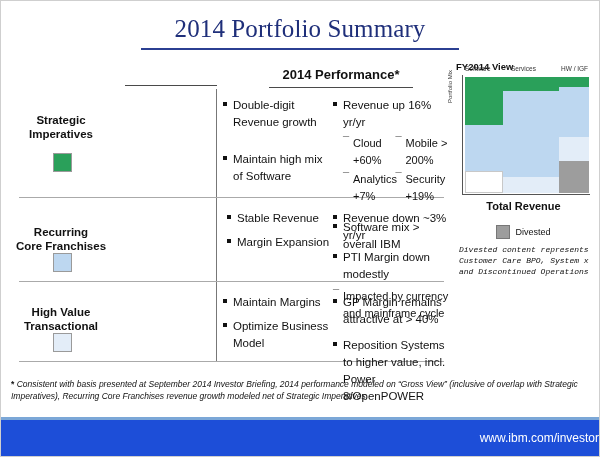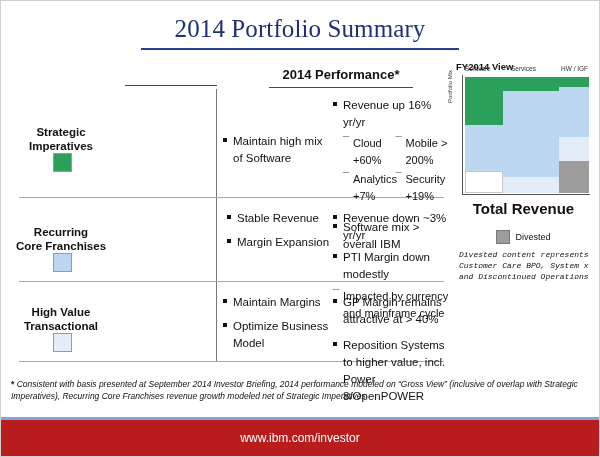--- a/index.html
+++ b/index.html
@@ -94,43 +94,43 @@
     position:absolute;top:-10px;font-size:6.5px;color:#333;white-space:nowrap;
   }
   .ylab{
     position:absolute;left:-16px;top:28px;
     font-size:6px;color:#333;
     transform:rotate(-90deg);transform-origin:left top;
     white-space:nowrap;
   }
   .mk{position:absolute;box-sizing:border-box;}
   .xlab{
-    text-align:center;font-size:15px;font-weight:bold;margin-top:5px;color:#111;
+    text-align:center;font-size:11px;font-weight:bold;margin-top:5px;color:#111;
   }
   .legend{
     display:flex;align-items:center;justify-content:center;
     margin-top:13px;font-size:9px;color:#111;
   }
   .legend .sw{width:12px;height:12px;background:#9d9d9d;margin-right:5px;border:1px solid #777;}
   .legend-note{
     margin-top:5px;font-size:8px;font-style:italic;line-height:11px;color:#111;
     padding-left:3px;
     font-family:Liberation Mono, monospace;
   }
   
   .footnote{
     position:absolute;left:10px;right:10px;top:377px;
     font-size:8.5px;font-style:italic;line-height:12px;color:#111;
   }
   .footnote .star{font-style:normal;font-weight:bold;}
   
   .bottombar{
     position:absolute;left:0;right:0;bottom:0;height:36px;
-    background:#b91c1c;color:#fff;
-    display:flex;align-items:center;justify-content:center;
+    background:#1d4ed8;color:#fff;
+    display:flex;align-items:center;justify-content:flex-end;
     font-size:12px;
   }
   .bottombar-accent{
     position:absolute;left:0;right:0;bottom:36px;height:3px;background:#7ba7d7;
   }
 </style>
 </head>
 <body>
 
 <div class="slide">
@@ -140,28 +140,29 @@
 
   <div class="head-rule" id="rule-signposts"></div>
   <div class="col-head" id="head-perf">2014 Performance*</div>
   <div class="head-rule" id="rule-perf"></div>
 
   <div class="vrule" id="vrule-1"></div>
   <div class="hrule" id="hrule-1"></div>
   <div class="hrule" id="hrule-2"></div>
   <div class="hrule" id="hrule-3"></div>
 
-  <div class="rowlabel" style="top:124px;text-align:center;">
+  <div class="rowlabel" style="top:112px;text-align:center;">
     <span>Strategic</span><br>
     <span>Imperatives</span>
   </div>
   <div class="swatch" style="top:152px;background:#2aa05a;"></div>
 
   <div class="bullets" style="left:222px;top:96px;width:110px;">
-    <div class="b" style="margin-top:36px;">Maintain high mix of Software</div>
+    <div class="b">Double-digit Revenue growth</div>
+    <div class="b" style="margin-top:20px;">Maintain high mix of Software</div>
   </div>
 
   <div class="bullets" style="left:332px;top:96px;width:115px;">
     <div class="b" style="margin-bottom:4px;">Revenue up 16% yr/yr</div>
     <div class="two-col indent">
       <div>
         <div class="sub">Cloud +60%</div>
         <div class="sub">Analytics +7%</div>
       </div>
       <div>

